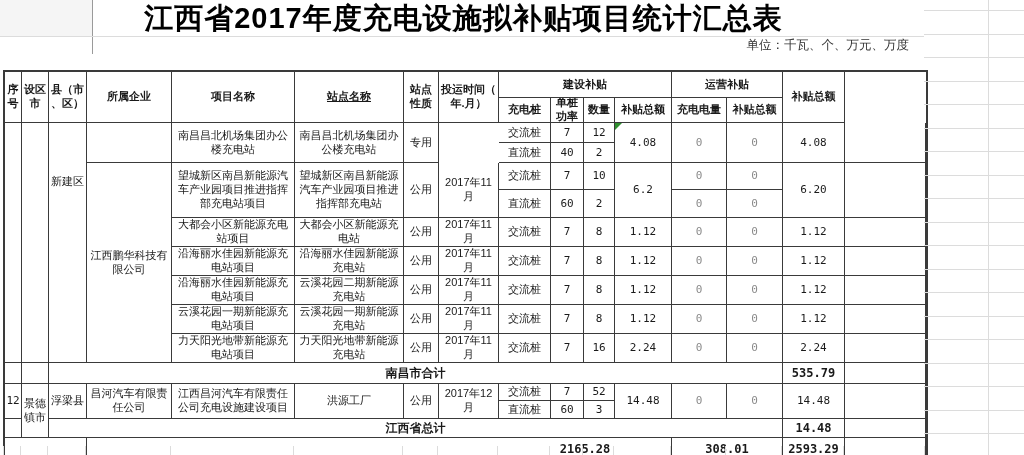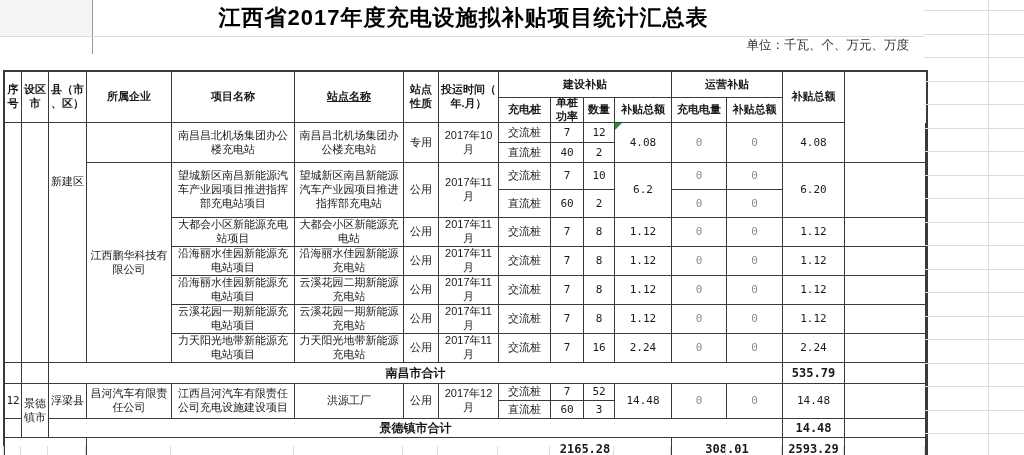--- a/index.html
+++ b/index.html
@@ -4,21 +4,21 @@
 <style>
   html,body{margin:0;padding:0;background:#fff;}
   #stage{position:relative;width:1024px;height:455px;background:#fff;overflow:hidden;
          font-family:"Liberation Sans",sans-serif;color:#1a1a1a;}
   .gl{position:absolute;background:#dcdcdc;}
   .glh{height:1px;}
   .glv{width:1px;}
   #corner-fill{position:absolute;left:0;top:0;width:92px;height:36px;background:#f5f5f5;}
   #title-left-border{position:absolute;left:92px;top:0;width:1px;height:54px;background:#9a9a9a;}
   #page-title{position:absolute;left:3px;top:0;width:921px;height:36px;line-height:36px;
-              text-align:center;font-size:22px;font-weight:bold;color:#000;letter-spacing:1px;}
+              text-align:center;font-size:29px;font-weight:bold;color:#000;letter-spacing:1px;}
   #unit-note{position:absolute;left:10px;top:36px;width:921px;height:18px;line-height:18px;
              text-align:right;padding-right:22px;box-sizing:border-box;font-size:12.5px;color:#333;}
   #grid{position:absolute;left:3px;top:54px;display:grid;border:2px solid #3a3a3a;background:#fff;}
   .cell{position:relative;border-right:1px solid #3a3a3a;border-bottom:1px solid #3a3a3a;
         display:flex;align-items:center;justify-content:center;text-align:center;
         font-size:11px;line-height:1.25;padding:0 1px;box-sizing:border-box;overflow:hidden;
         word-break:break-all;line-break:anywhere;}
   .th{font-weight:bold;}
   .num{font-family:"DejaVu Sans Mono",monospace;font-size:11px;letter-spacing:0;}
   .bold{font-weight:bold;font-size:12px;}
@@ -54,21 +54,20 @@
       <div class="cell th" style="grid-area: 2 / 13 / span 1 / span 1;">充电电量</div>
       <div class="cell th" style="grid-area: 2 / 14 / span 1 / span 1;">补贴总额</div>
       <div class="cell" style="grid-area: 3 / 1 / span 9 / span 1;"></div>
       <div class="cell" style="grid-area: 3 / 2 / span 9 / span 1;"></div>
       <div class="cell upper" style="grid-area: 3 / 3 / span 9 / span 1;">新建区</div>
       <div class="cell" style="grid-area: 3 / 4 / span 2 / span 1;"></div>
       <div class="cell" style="grid-area: 5 / 4 / span 7 / span 1;">江西鹏华科技有限公司</div>
       <div class="cell" style="grid-area: 3 / 5 / span 2 / span 1;">南昌昌北机场集团办公楼充电站</div>
       <div class="cell" style="grid-area: 3 / 6 / span 2 / span 1;">南昌昌北机场集团办公楼充电站</div>
       <div class="cell" style="grid-area: 3 / 7 / span 2 / span 1;">专用</div>
-      <div class="cell" style="grid-area: 3 / 8 / span 2 / span 1;">2017年10月</div>
       <div class="cell" style="grid-area: 3 / 9 / span 1 / span 1;">交流桩</div>
       <div class="cell num" style="grid-area: 3 / 10 / span 1 / span 1;">7</div>
       <div class="cell num" style="grid-area: 3 / 11 / span 1 / span 1;">12</div>
       <div class="cell" style="grid-area: 4 / 9 / span 1 / span 1;">直流桩</div>
       <div class="cell num" style="grid-area: 4 / 10 / span 1 / span 1;">40</div>
       <div class="cell num" style="grid-area: 4 / 11 / span 1 / span 1;">2</div>
       <div class="cell num tri" style="grid-area: 3 / 12 / span 2 / span 1;">4.08</div>
       <div class="cell num dim" style="grid-area: 3 / 13 / span 2 / span 1;">0</div>
       <div class="cell num dim" style="grid-area: 3 / 14 / span 2 / span 1;">0</div>
       <div class="cell num" style="grid-area: 3 / 15 / span 2 / span 1;">4.08</div>
@@ -168,21 +167,21 @@
       <div class="cell num" style="grid-area: 13 / 1 / span 2 / span 1;">12</div>
       <div class="cell" style="grid-area: 13 / 2 / span 3 / span 1;">景德镇市</div>
       <div class="cell" style="grid-area: 13 / 3 / span 2 / span 1;">浮梁县</div>
       <div class="cell" style="grid-area: 13 / 4 / span 2 / span 1;">昌河汽车有限责任公司</div>
       <div class="cell" style="grid-area: 12 / 1 / span 1 / span 1;"></div>
       <div class="cell" style="grid-area: 12 / 2 / span 1 / span 1;"></div>
       <div class="cell bold" style="grid-area: 12 / 3 / span 1 / span 12;">南昌市合计</div>
       <div class="cell bold num" style="grid-area: 12 / 15 / span 1 / span 1;">535.79</div>
       <div class="cell" style="grid-area: 12 / 16 / span 1 / span 1;"></div>
       <div class="cell" style="grid-area: 15 / 1 / span 1 / span 1;"></div>
-      <div class="cell bold" style="grid-area: 15 / 3 / span 1 / span 12;">景德镇市合计</div>
+      <div class="cell bold" style="grid-area: 15 / 3 / span 1 / span 12;">江西省总计</div>
       <div class="cell bold num" style="grid-area: 15 / 15 / span 1 / span 1;">14.48</div>
       <div class="cell" style="grid-area: 15 / 16 / span 1 / span 1;"></div>
       <div class="cell" style="grid-area: 16 / 1 / span 1 / span 3;"></div>
       <div class="cell bold num" style="grid-area: 16 / 9 / span 1 / span 4;">2165.28</div>
       <div class="cell bold num" style="grid-area: 16 / 13 / span 1 / span 2;">308.01</div>
       <div class="cell bold num" style="grid-area: 16 / 15 / span 1 / span 1;">2593.29</div>
       <div class="cell" style="grid-area: 16 / 16 / span 1 / span 1;"></div>
     </div>
   <div id="outer-gridlines">
       <div class="gl glh" style="left: 0px; top: 36px; width: 924px; height: 1px;"></div>

